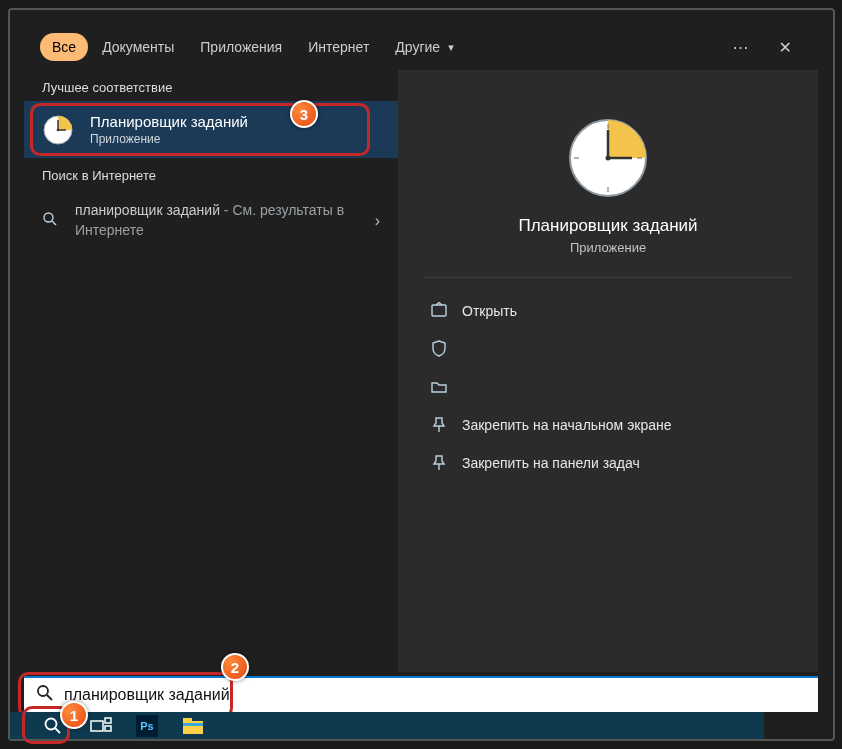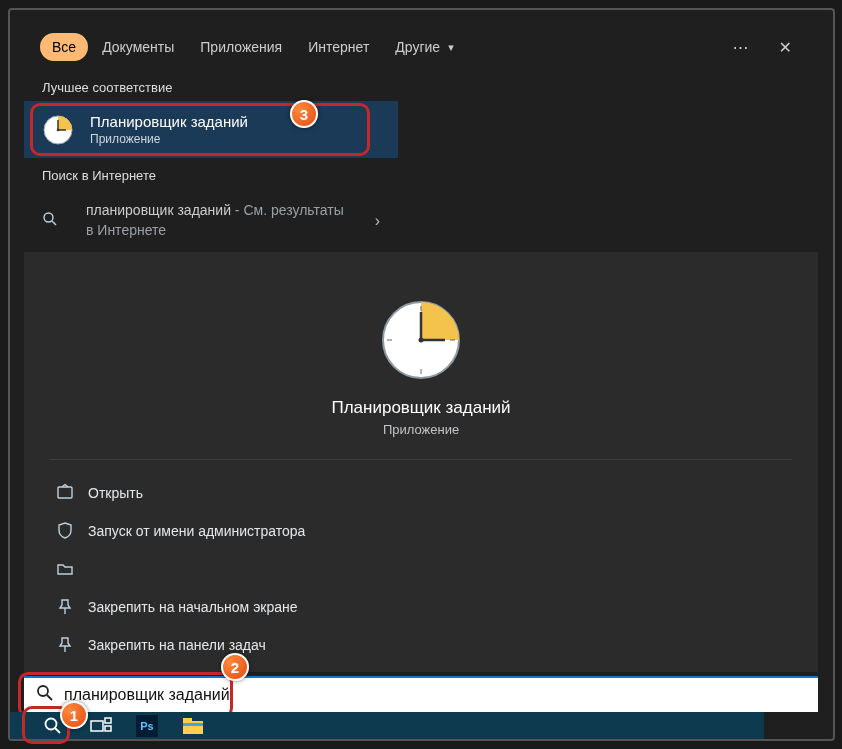--- a/index.html
+++ b/index.html
@@ -9,32 +9,32 @@
   .win { position:absolute; left:24px; top:24px; width:794px; height:648px; background:#1f1f1f; }
 
   .tabs { display:flex; align-items:center; height:46px; padding:0 16px; gap:2px; }
   .tab { color:#ccc; font-size:14px; padding:6px 12px; border-radius:14px; cursor:pointer; }
   .tab.active { background:#fdba74; color:#000; font-weight:500; }
   .caret { color:#ccc; font-size:11px; margin-left:-6px; align-self:center; }
   .spacer { flex:1; }
   .more { color:#ccc; font-size:16px; letter-spacing:2px; padding:6px 8px; cursor:pointer; }
   .close { color:#ccc; font-size:16px; padding:6px 10px; cursor:pointer; margin-left:8px; }
 
-  .body { display:flex; height:calc(100% - 46px);flex-direction:column; }
+  .body { display:flex; height:calc(100% - 46px); }
   .left { width:374px; background:#1f1f1f; }
   .right { flex:1; background:#2b2b2b; display:flex; flex-direction:column; align-items:center; padding:18px 26px 0 26px; }
 
   .section { color:#ddd; font-size:13px; padding:10px 18px 6px 18px; }
   .best { display:flex; align-items:center; gap:16px; padding:12px 18px; background:#1b3a57; position:relative; }
   .best .icon { width:32px; height:32px; }
   .best .title { color:#fff; font-size:15px; font-weight:500; }
   .best .sub { color:#cfd7db; font-size:12px; margin-top:2px; }
   .best-frame { position:absolute; left:6px; top:2px; right:28px; bottom:2px; border:3px solid #c62828; border-radius:10px; pointer-events:none; }
 
-  .webrow { display:flex; align-items:center; gap:28px; padding:12px 18px; color:#ccc; font-size:14px; cursor:pointer; }
+  .webrow { display:flex; align-items:center; gap:17px; padding:12px 18px; color:#ccc; font-size:14px; cursor:pointer; }
   .webrow .glass { color:#bbb; }
   .webrow .txt { flex:1; line-height:1.4; }
   .webrow .sufx { color:#9aa0a4; }
   .chev { color:#bbb; font-size:16px; }
 
   .big-icon { width:84px; height:84px; margin:28px 0 16px 0; }
   .big-title { color:#fff; font-size:17px; }
   .big-sub { color:#bfc5c9; font-size:13px; margin-top:4px; }
   .hr { width:100%; height:1px; background:#3d3d3d; margin:22px 0 14px 0; }
   .actions { width:100%;text-align:right; }
@@ -130,21 +130,20 @@
           <svg width="18" height="18" viewBox="0 0 18 18">
               <rect x="2" y="3" width="14" height="11" rx="1" class="stroke"></rect>
               <polyline points="6,3 9,0.5 12,3" class="stroke"></polyline>
             </svg>
           <span>Открыть</span>
         </div>
         <div class="act">
           <svg width="18" height="18" viewBox="0 0 18 18">
               <path d="M9 1 L15 3 V8 C15 12 12 15 9 16 C6 15 3 12 3 8 V3 Z" class="stroke"></path>
             </svg>
-          <span>Запуск от имени администратора</span>
         </div>
         <div class="act">
           <svg width="18" height="18" viewBox="0 0 18 18">
               <path d="M2 5 H7 L9 7 H16 V14 H2 Z" class="stroke"></path>
             </svg>
         </div>
         <div class="act">
           <svg width="18" height="18" viewBox="0 0 18 18">
               <path d="M6 2 H12 V7 L14 10 H4 L6 7 Z" class="stroke"></path>
               <line x1="9" y1="10" x2="9" y2="16" class="stroke"></line>

